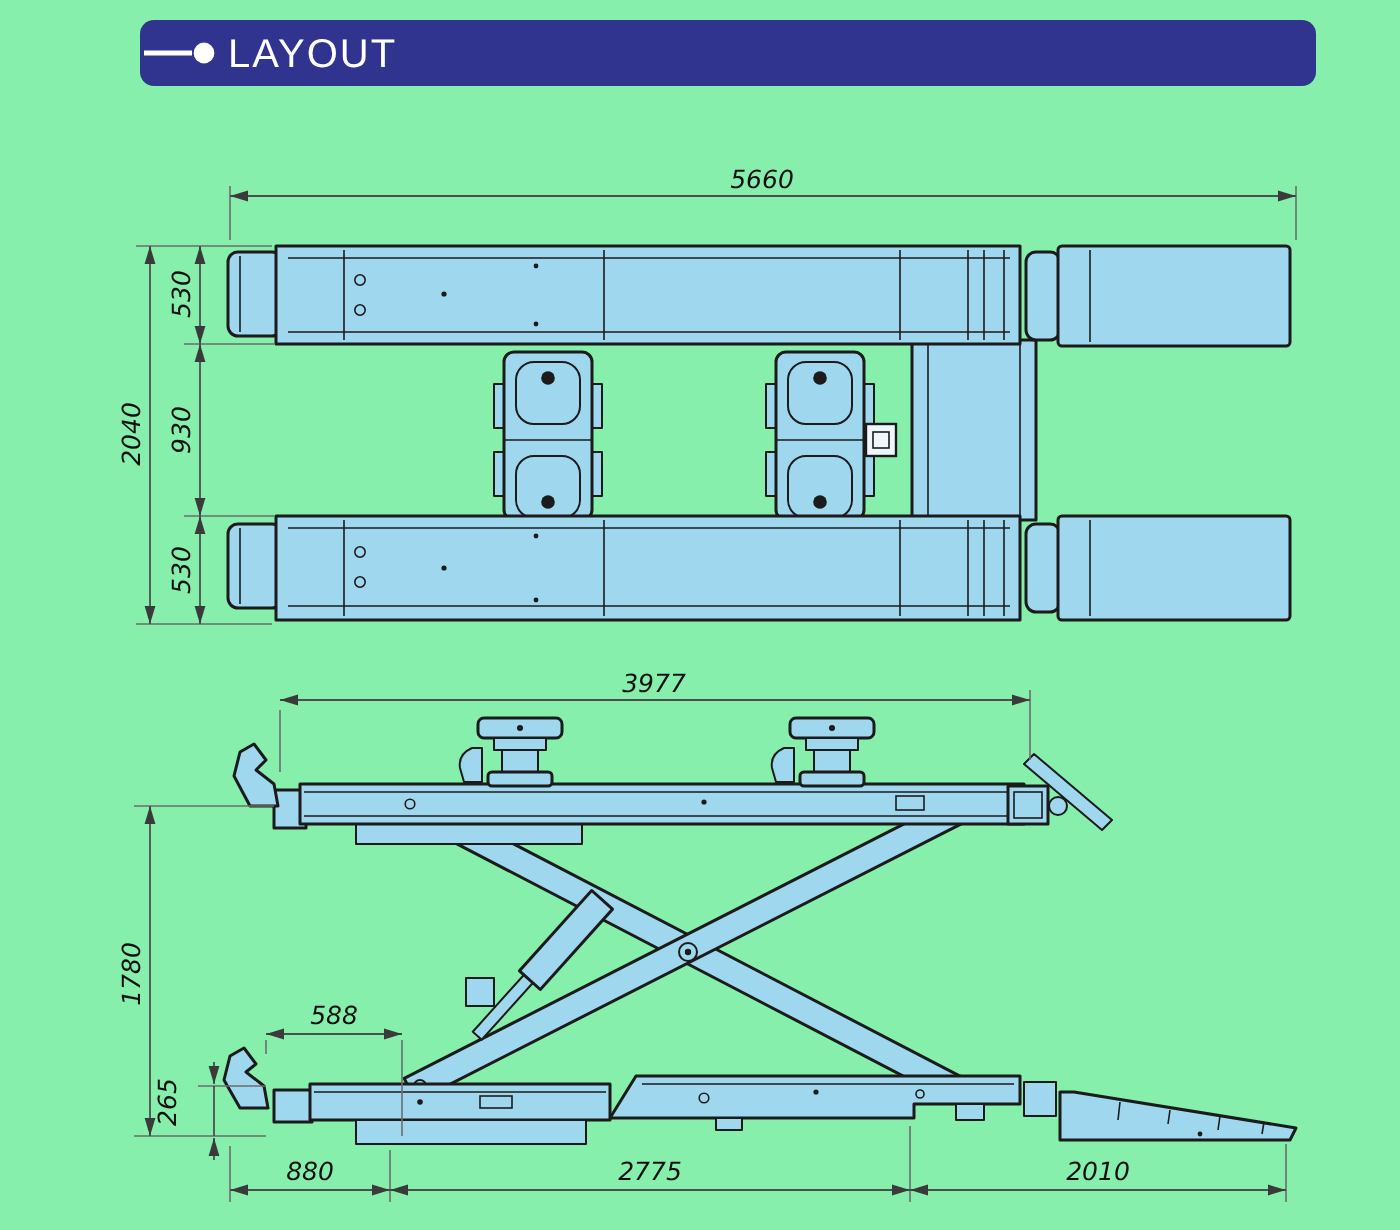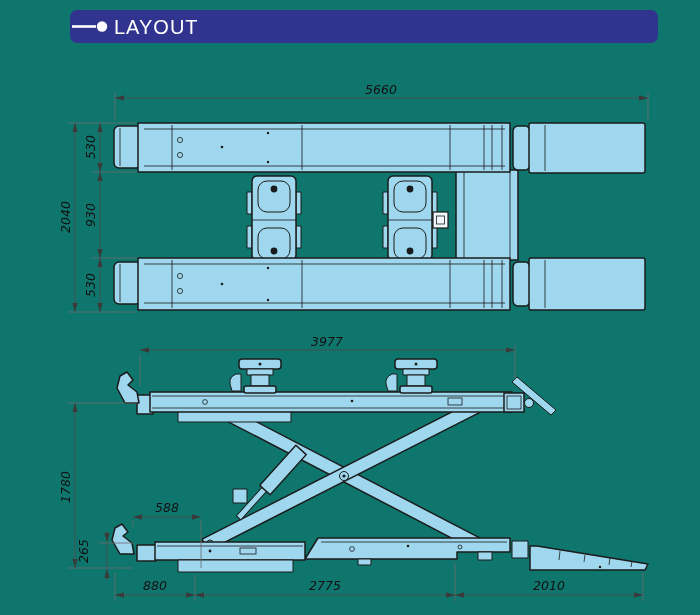--- a/index.html
+++ b/index.html
@@ -1,16 +1,16 @@
 <!DOCTYPE html>
 <html><head>
 <meta charset="utf-8">
 <style>
   html,body{margin:0;padding:0;background:#ffffff;}
-  .page{width:700px;height:615px;position:relative;background:#0f766e;font-family:"Liberation Sans",sans-serif;}
+  .page{width:700px;height:615px;position:relative;background:#86efac;font-family:"Liberation Sans",sans-serif;}
   svg{display:block;}
   
   .part{fill:#9fd8ee;stroke:#1b1b1b;stroke-width:1.5;stroke-linejoin:round;}
   .part-thin{fill:#9fd8ee;stroke:#1b1b1b;stroke-width:1;stroke-linejoin:round;}
   .detail{stroke:#1b1b1b;stroke-width:.8;fill:none;}
   .detail-f{fill:#1b1b1b;stroke:none;}
   .white-part{fill:#eef8fc;stroke:#1b1b1b;stroke-width:1.2;}
   .dimline{stroke:#4d4d4d;stroke-width:.9;fill:none;}
   .extline{stroke:#6d6d6d;stroke-width:.8;fill:none;}
   .dimtext{font-family:"DejaVu Sans",sans-serif;font-style:italic;font-size:12.5px;fill:#111;text-anchor:middle;}

